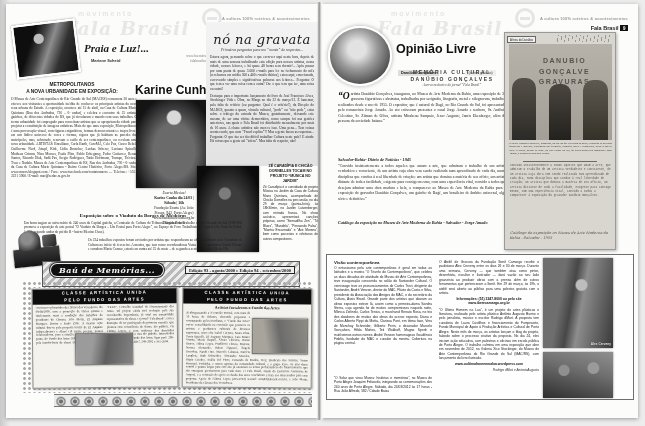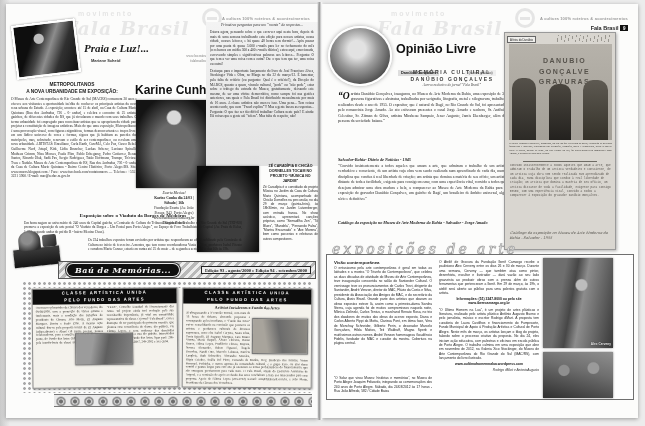--- a/index.html
+++ b/index.html
@@ -87,20 +87,21 @@
     <span style="font-style:italic">Ecarta Musical</span>
     <span style="font-weight:bold">Karine Cunha dia 24/03 |</span>
     <span style="font-weight:bold">Sábado | 16h</span>
     <span>Fundação Ecarta (Av. João</span>
     <span>Pessoa, 943, Porto Alegre)</span>
     <span>www.fundacaoecarta.org.br</span>
     <span>Entrada Franca</span>
   </div>
 
   <div class="abs greybox" style="left:200px;top:18px;width:112px;height:144px">
+    <h1 class="script" style="text-align:center;margin-top:10px">nó na gravata</h1>
     <div class="small-italic" style="text-align:center;margin-top:1px">Primeiras perguntas para um “monte” de respostas...</div>
     <div class="tiny" style="margin:3px 4px 0 4px">Estava agora, pensando sobre o que escrever aqui nesta hora, depois de mais de uma semana trabalhando esta edição para nossos artistas, nossa cidade, nossos leitores, e há quase 48 horas sem dormir!... Após passar por uma pauta de quase 3.000 e-mails para ler no fechamento do mês (recebemos em média 300 a 400 e-mails diários), estou aqui, emocionada, escrevendo simples e significativas palavras aos leitores... Pergunta: O que tem a ver uma coisa com a outra? Ou: o que tem que ter, uma coisa ou outra?</div>
     <div class="tiny" style="margin:2.5px 4px 0 4px">Destaque para o importante lançamento do livro de José Francisco Alves, Stockinger Vida e Obra, no Margs no dia 22 de março/12. É lamentar, pela falta de critério (ou pergunto: Qual é o critério?), da Direção do MARGS, quanto a quem, vínculo cultural, “pode” ou “não pode”, estar sobre o tráfego da entrada do Museu, gratuitamente, deixando este mesmo, de ser uma vitrine democrática, como sempre foi nas gestões anteriores, nas quais o Fala Brasil foi distribuído mensalmente por mais de 16 anos. A classe artística não merece isso. Uma pena... Tem coisas acontecendo, que nem “Freud explica”?! Mas a gente busca as respostas... Pergunta: O que faz ser tão difícil trabalhar Cultura neste país? E ainda: Há coisas que a gente até “tolera”. Mas falta de respeito, não!</div>
   </div>
 
   <div class="abs photo" style="left:191px;top:162px;width:62px;height:86px;
        background:radial-gradient(circle at 45% 32%,#7c7c7c 0 8%,transparent 10%),radial-gradient(ellipse at 50% 62%,#3d3d3d 0 42%,#0b0b0b 82%)"></div>
 
   <div class="abs" style="left:257px;top:160px;width:55px">
     <div style="font:bold 3.6px 'Liberation Sans',sans-serif;text-align:center;line-height:1.35">ZÉ CARADÍPIA E CHICÃO DORNELLES TOCAM NO PROJETO “MÚSICA NO JARDIM”</div>
@@ -110,21 +111,21 @@
   <div class="abs" style="left:18px;top:209px;width:218px;text-align:center;font:bold 5px 'Liberation Serif',serif">Exposição sobre o Viaduto da Borges de Medeiros</div>
   <div class="abs tiny" style="left:18px;top:216.5px;width:218px">Em homenagem ao aniversário de 240 anos da Capital gaúcha, a Comissão de Cultura do Tribunal Regional do Trabalho do Rio Grande do Sul (TRT-RS) promove a exposição de arte postal “O Viaduto da Borges – Um Postal para Porto Alegre”, no Espaço do Foro Trabalhista da Capital (Av. Praia de Belas, 1.432, segundo andar do prédio B - bairro Menino Deus).</div>
   <div class="abs tiny" style="left:82px;top:234px;width:154px">Os 224 trabalhos expostos foram enviados por artistas que responderam ao edital publicado pela Comissão de Cultura no início de fevereiro. A mostra, que tem como coordenadoras Vania Mattos, produtora Isabel Pitzato e curadora Maria Caruso, estará em cartaz até 25 de maio – de segunda a sexta-feira, das 10h às 19h.</div>
 
   <div class="abs" style="left:3px;top:224px;width:54px;height:40px;transform:rotate(-6deg)">
     <div style="position:absolute;left:4px;bottom:2px;width:46px;height:18px;background:linear-gradient(180deg,#3c3c3c,#141414);box-shadow:0 0 2px rgba(0,0,0,.5)"></div>
     <div style="position:absolute;left:10px;top:2px;width:22px;height:20px;background:radial-gradient(circle at 40% 40%,#8c8c8c 0 30%,#2e2e2e 80%);border-radius:50% 50% 10% 10%"></div>
     <div style="position:absolute;right:6px;top:8px;width:14px;height:12px;background:linear-gradient(135deg,#6a6a6a,#222);border-radius:2px"></div>
   </div>
 
-  <div class="abs zigzag" style="left:52px;top:257px;width:258px;height:18px">
+  <div class="abs zigzag" style="left:36px;top:257px;width:258px;height:26px">
     <div style="position:absolute;left:8px;top:2px;background:#101010;color:#f5f5f5;border-radius:7px;padding:1px 8px;
                 font:bold italic 8px 'DejaVu Serif',serif;letter-spacing:.5px;box-shadow:0 0 0 1px #e8e8e8,0 0 0 2px #333">Baú de Memórias...</div>
     <div style="position:absolute;right:4px;top:4px;background:#efefef;border:1px solid #222;padding:.5px 3px;
                 font:bold 4.6px 'Liberation Serif',serif">Edição 93 - agosto/2000 e Edição 94 - setembro/2000</div>
   </div>
 
   <div class="abs lace" style="left:16px;top:277px;width:290px;height:112px">
     <div style="position:absolute;left:9px;top:7px;right:9px;bottom:7px;background:#f7f6f2"></div>
   </div>
 
@@ -203,21 +204,20 @@
       <div style="position:absolute;left:3px;bottom:0;width:24px;height:62px;z-index:2;border-radius:10px 10px 0 0;background:linear-gradient(180deg,#55514a,#2c2a26)"></div>
       <div style="position:absolute;left:40px;bottom:0;width:22px;height:56px;z-index:2;border-radius:9px 9px 0 0;background:linear-gradient(180deg,#4a463f,#23211e)"></div>
       <div style="position:absolute;right:4px;bottom:0;width:25px;height:60px;z-index:2;border-radius:10px 10px 0 0;background:linear-gradient(180deg,#5e5a52,#343129)"></div>
     </div>
     <div style="position:absolute;left:4px;top:109px;width:103px;font-size:2.6px;line-height:1.3;text-align:justify;color:#2e2c28">O artista Danúbio Gonçalves, inaugurou, no ato em que estiveram as obras, exposição de gravuras figurativas e abstratas, trabalhadas por serigrafia, litografia, metal e xilogravura, desde o ano de 1955. O artista, natural de Bagé, no Rio Grande do Sul, foi apresentado pelo romancista Jorge Amado, a pessoas da sociedade baiana.</div>
     <div style="position:absolute;left:18px;top:128px;width:74px;border-top:1px solid #6e6b64"></div>
     <div class="typed" style="position:absolute;left:5px;top:131px;width:102px;height:66px;overflow:hidden">Convido insistentemente a todos aqueles que amam a arte, que admiram o trabalho de um artista verdadeiro e consciente, de um artista cuja obra vem sendo realizada num aprendizado de cada dia, numa disciplina que conduz à real liberdade de criação; um artista que domina a matéria de seu ofício, um artista distante de toda a facilidade, exigente para consigo mesmo, com uma experiência vital, convido a todos a comparecer à exposição do gravador Danúbio Gonçalves.</div>
     <div class="hand" style="position:absolute;left:5px;top:198px;width:102px;line-height:1.5">Catálogo da exposição no Museu de Arte Moderna da Bahia - Salvador - 1955</div>
   </div>
 
-  <div class="abs outline-script" style="left:10px;top:237px">exposições de arte</div>
 
   <div class="abs" style="left:4px;top:250px;width:308px;height:146px;background:#fefefe;border:1.5px solid #6f6f6f">
     <div style="position:absolute;left:7px;top:5px;width:98px">
       <div style="font:bold 4.4px 'Liberation Sans',sans-serif">Visão contemporânea</div>
       <div class="tinysans" style="margin-top:1px;height:108px;overflow:hidden">O entusiasmo pela arte contemporânea é geral em todas as latitudes e a mostra “O Triunfo do Contemporâneo”, que celebra as duas décadas de atividade do Museu de Arte Contemporânea, teve inauguração concorrida no salão do Santander Cultural. O vernissage teve os pronunciamentos de Carlos Trevi, dirigente do Santander, André Venzon, diretor do MAC, Flávio da Costa e Silva, presidente da Associação dos Amigos do MAC, e do secretário da Cultura, Assis Brasil. Grande parte dos artistas que doaram as obras expostas esteve lá, assim como a primeira-dama Sandra Sterra, cuja agenda foi de muitos compromissos naquela noite, Mônica Zielinski, Carlos Tenius, o marchand Renato Rosa, no trio dos doadores de muitas das obras do acervo exposto, Diana e Carlos Alberto Pippi da Motta, Clarissa Pont, em ótima fase, Vera de Monchay Schneider, Gilberto Perin, o decorador Marcelo Gonçalves, Hilda Mattos, Teti Waldraff, Magna Sperb e muitíssimos outros nomes. André Venzon homenageou Gaudêncio Fidelis, fundador do MAC e curador da mostra. Cobertura na página central.</div>
       <div class="tinysans" style="margin-top:2px">“O Solar que virou Museu: histórias e memórias”, no Museu de Porto Alegre Joaquim Felizardo, integrando as comemorações dos 240 anos de Porto Alegre. Sábado, dia 24/03/2012 às 17 horas - Rua João Alfredo, 582 / Cidade Baixa</div>
     </div>
     <div style="position:absolute;left:112px;top:5px;width:100px">
       <div class="tinysans">O Ateliê de Gravura da Fundação Iberê Camargo recebe o paulistano Alex Cerveny entre os dias 26 e 30 de março. Durante uma semana, Cerveny — que também atua como pintor, desenhista, escultor e ilustrador — dará vazão ao seu lado gravurista ao produzir obras com a prensa além de outras ferramentas que pertenceram a Iberê. Em 29 de março, às 19h, o ateliê será aberto ao público para uma palestra gratuita com o artista.</div>
       <div class="infobold" style="margin-top:1.5px">Informações: (51) 3247-8000 ou pelo site</div>

